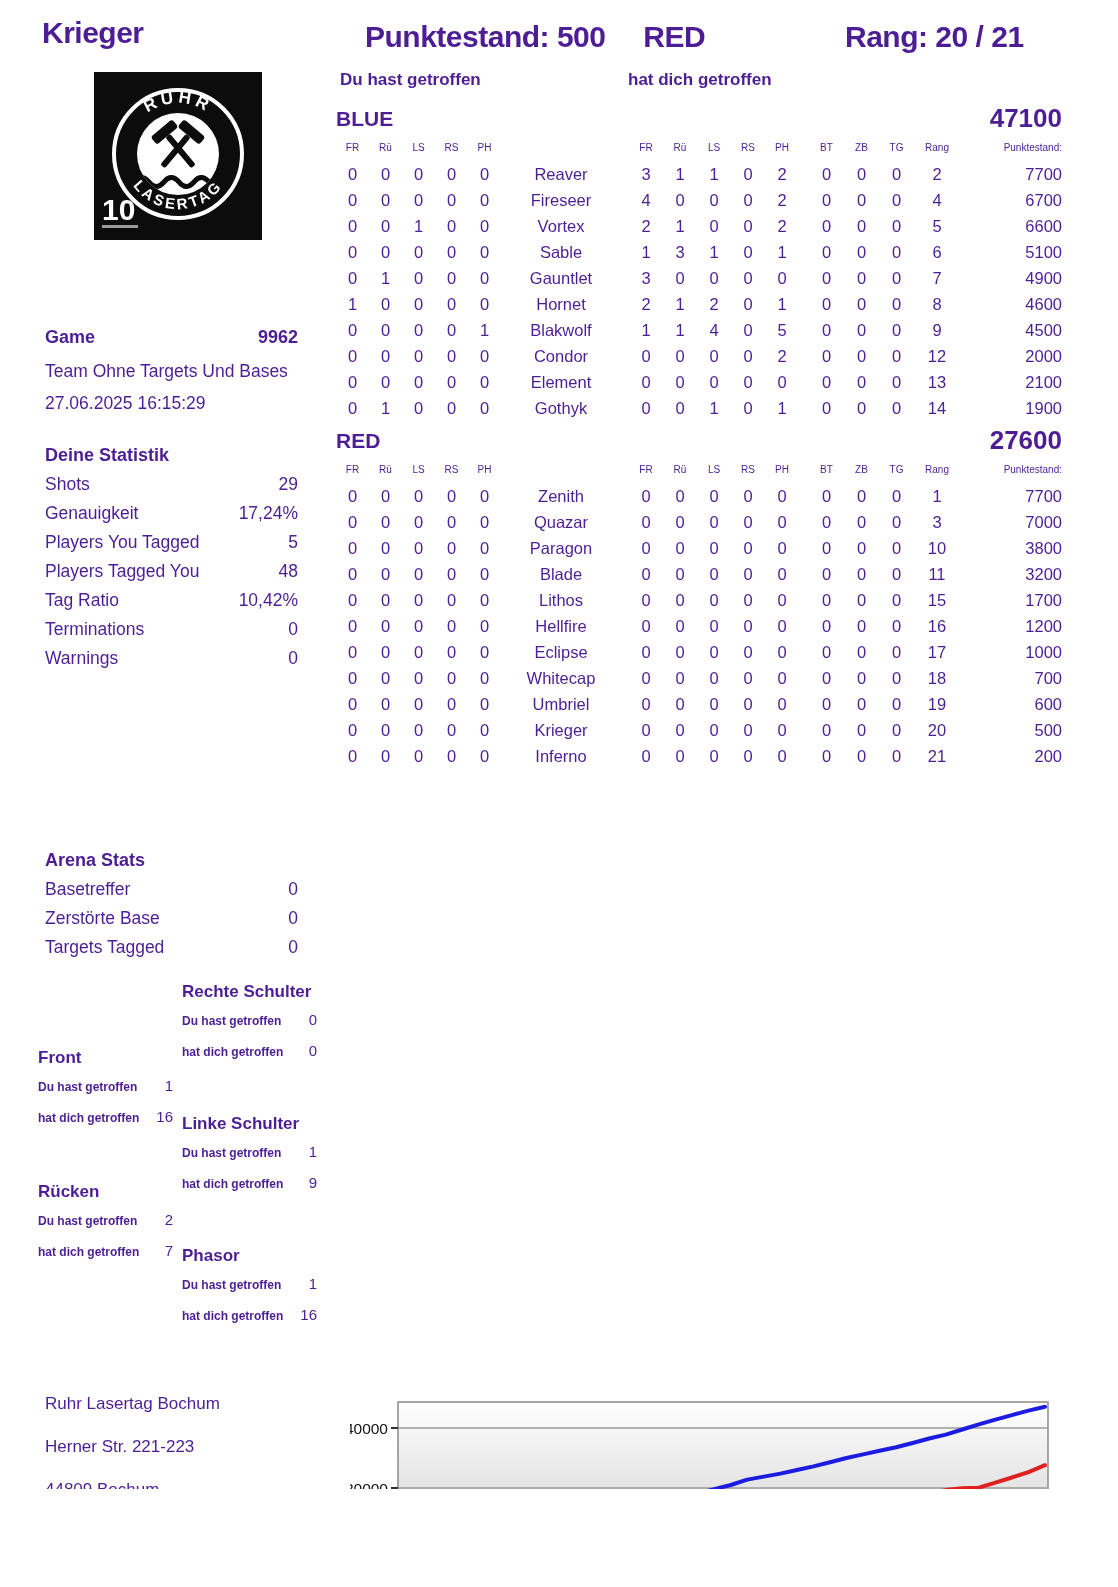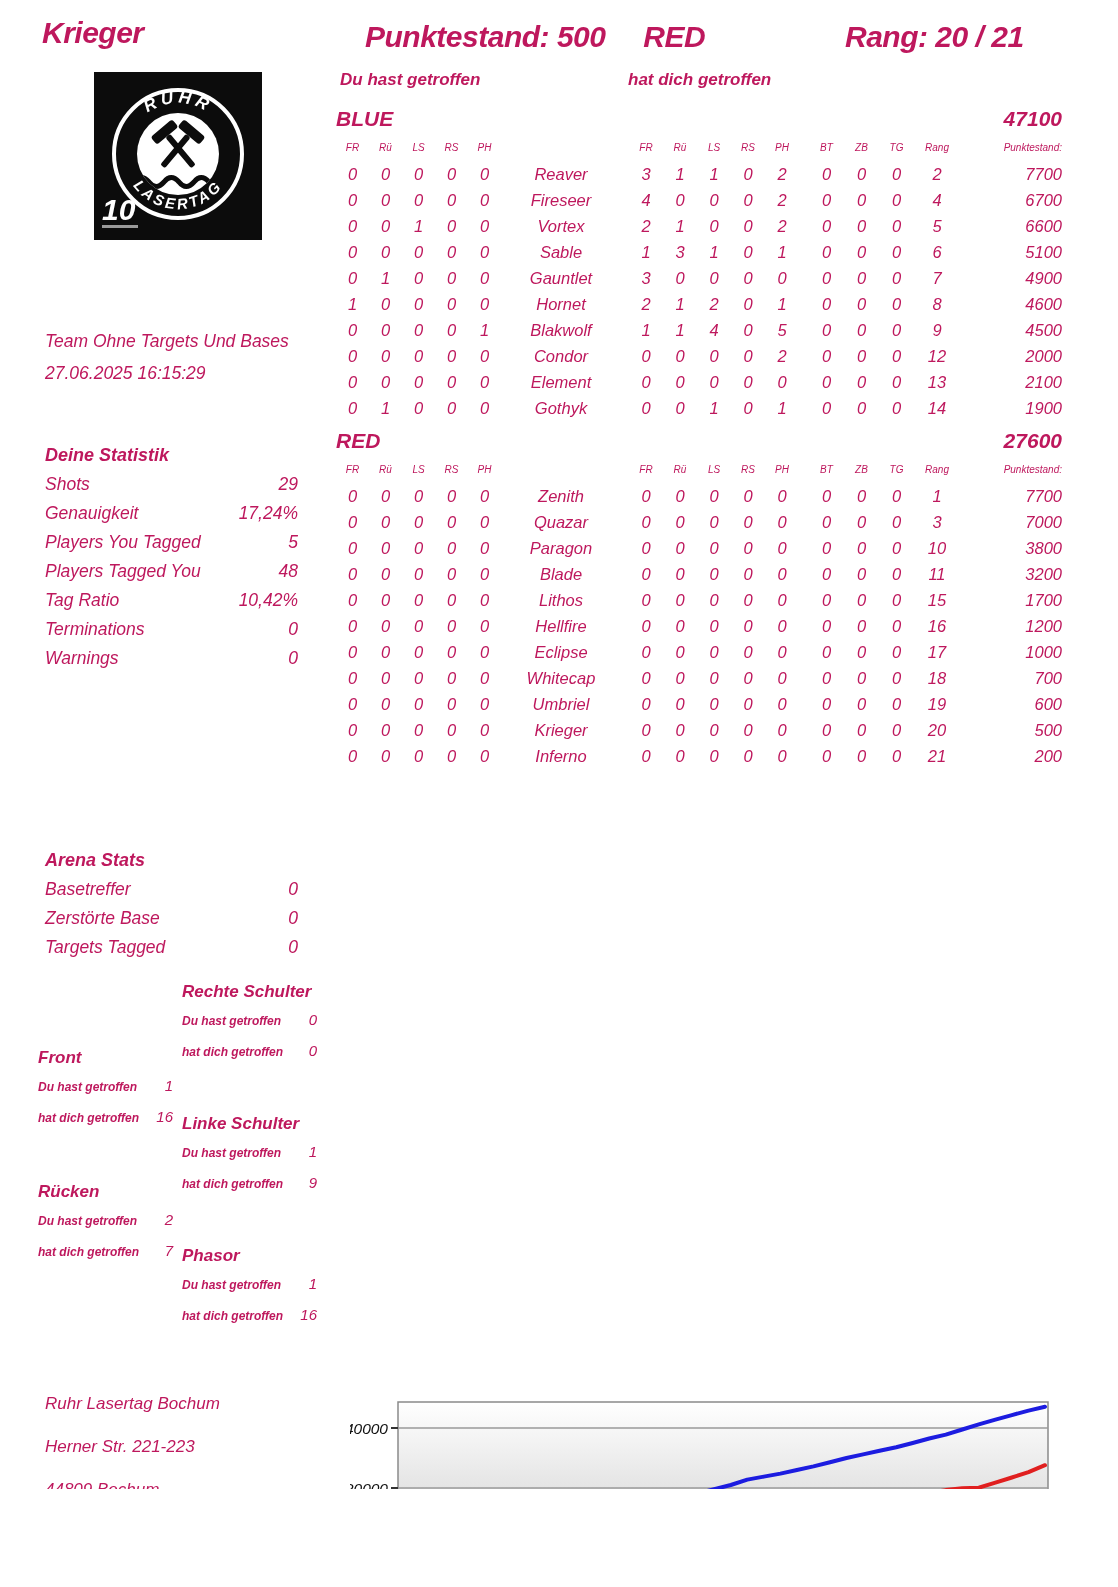--- a/index.html
+++ b/index.html
@@ -1,38 +1,37 @@
 <!DOCTYPE html>
 <html><head>
 <meta charset="utf-8">
 <style>
   html,body{margin:0;padding:0;background:#fff;}
   .page{
     position:relative;width:1118px;height:1489px;background:#ffffff;
-    font-family:"Liberation Sans","DejaVu Sans",sans-serif;color:#be185d;
+    font-family:"Liberation Sans","DejaVu Sans",sans-serif;color:#4c1d95;
     overflow:hidden;
-    font-style:italic;
   }
   .abs{position:absolute;}
   
   .h-title{font-size:30px;font-weight:bold;letter-spacing:-0.5px;}
   
   
   .blk{position:absolute;left:45px;width:253px;}
   .info-head{display:flex;justify-content:space-between;font-size:18px;font-weight:bold;height:30px;align-items:center;}
   .info-title{font-size:18px;font-weight:bold;height:30px;display:flex;align-items:center;}
   .info-row{display:flex;justify-content:space-between;font-size:17.5px;height:29px;align-items:center;gap:44px;}
   .info-line{font-size:17.5px;height:32px;display:flex;align-items:center;}
   
   #hits{position:absolute;left:336px;top:70px;width:726px;}
   .hits-toplabels{position:relative;height:34px;}
   .hits-toplabels span{position:absolute;top:0;font-size:17px;font-weight:bold;}
   .team-row{display:flex;justify-content:space-between;align-items:center;height:29px;}
   .team-name{font-size:21px;font-weight:bold;}
-  .team-total{font-size:21px;font-weight:bold;}
+  .team-total{font-size:26px;font-weight:bold;}
   .hgrid{display:grid;grid-template-columns:33px 33px 33px 33px 33px 120px 8px 34px 34px 34px 34px 34px 10px 35px 35px 35px 46px 1fr;align-items:center;}
   .hgrid.hdr{height:28px;font-size:10px;}
   .hgrid.prow{height:26px;font-size:16.5px;}
   .hgrid > span{text-align:center;white-space:nowrap;}
   .hgrid > span.right{text-align:right;}
   .mt4{margin-top:5px;}
   
   .part{position:absolute;width:135px;}
   .part-title{font-size:17px;font-weight:bold;text-align:left;margin-bottom:7px;white-space:nowrap;}
   .part-row{display:flex;justify-content:space-between;align-items:baseline;margin-top:9px;}
@@ -85,20 +84,24 @@
         <rect x="-3" y="-16" width="6" height="40" rx="2"></rect>
         <rect x="-14" y="-26" width="28" height="10" rx="3"></rect>
       </g>
     </g>
     <path d="M 40,110 q 7,-9 15,0 q 7,9 15,0 q 7,-9 15,0 q 7,9 15,0 q 7,-9 15,0" fill="none" stroke="#0c0c0c" stroke-width="5" clip-path="url(#discClip)"></path>
     <text x="8" y="148" font-size="30" font-weight="bold" fill="#ffffff">10</text>
     <rect x="8" y="153" width="36" height="3" fill="#9a9a9a"></rect>
   </svg>
 
   <div class="blk" style="top:322px;">
+    <div class="info-head">
+      <span>Game</span>
+      <span>9962</span>
+    </div>
     <div class="info-line" style="margin-top:3px;">Team Ohne Targets Und Bases</div>
     <div class="info-line">27.06.2025 16:15:29</div>
   </div>
 
   <div class="blk" style="top:440px;">
     <div class="info-title">Deine Statistik</div>
     <div id="stat-rows">
         <div class="info-row">
           <span>Shots</span>
           <span>29</span>

